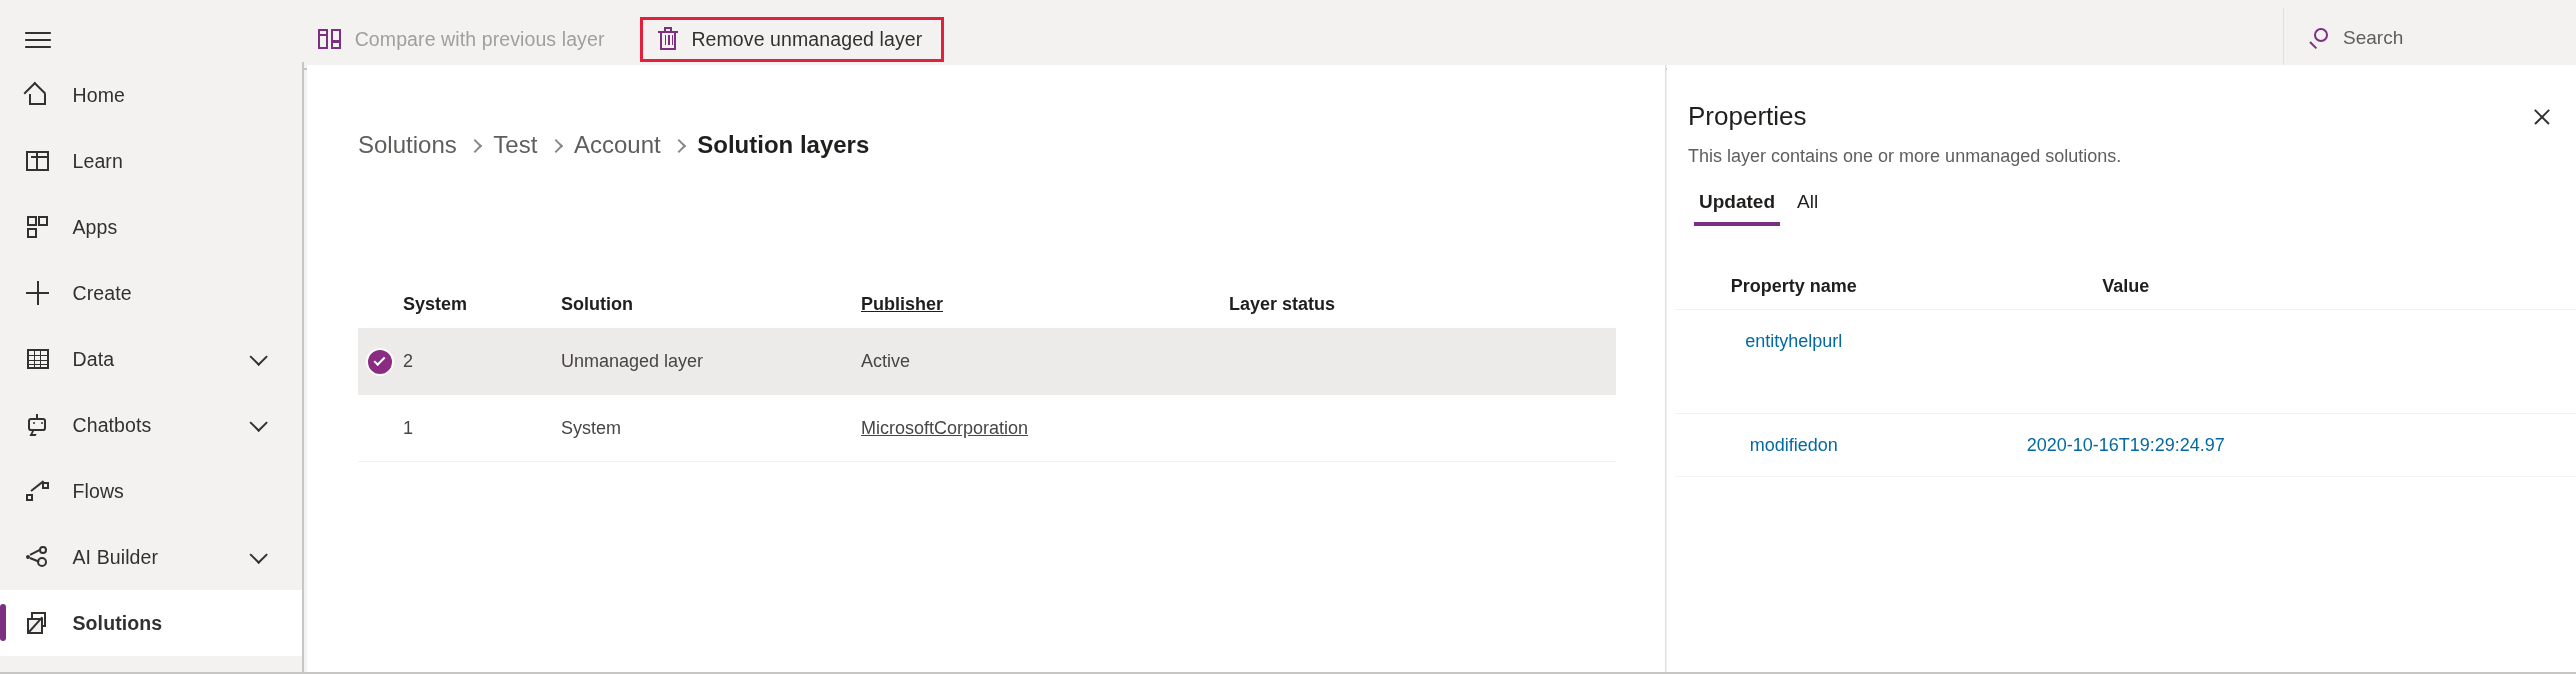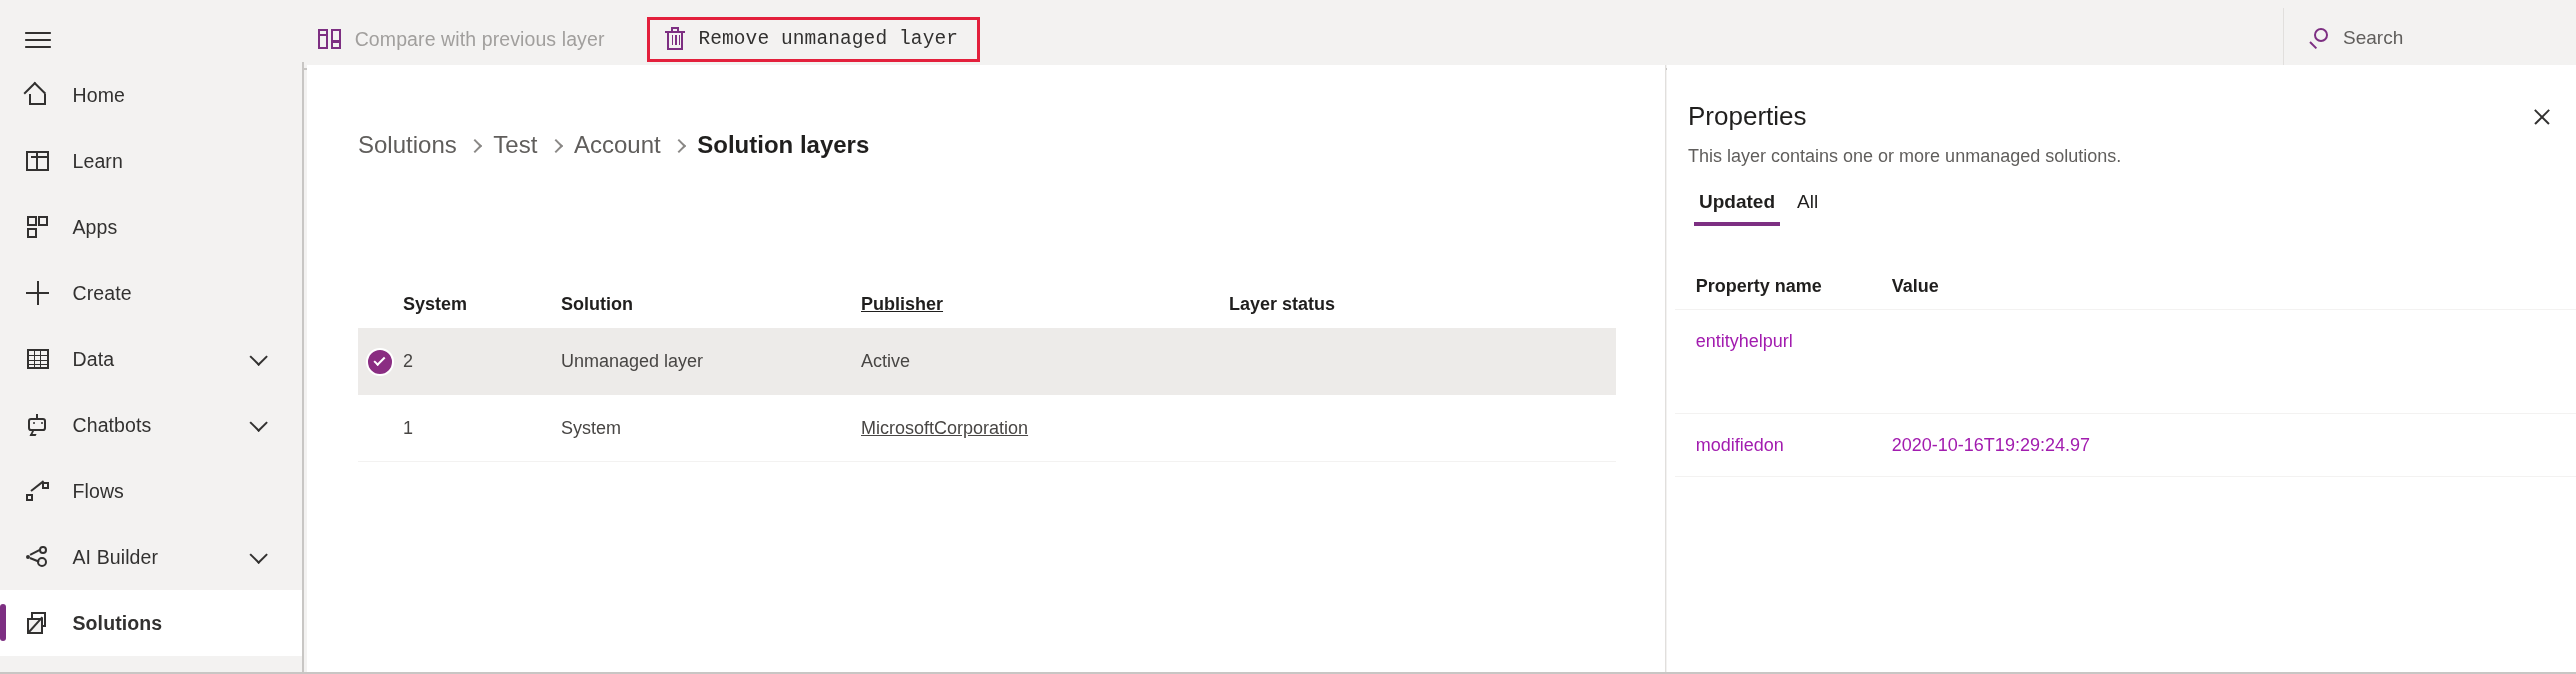--- a/index.html
+++ b/index.html
@@ -43,24 +43,23 @@
   }
   .cmdbtn {
     display: flex; align-items: center; gap: 13.3px;
     height: 44px; padding: 0 14px;
     cursor: pointer; white-space: nowrap;
   }
   .cmdbtn .lbl { font-size: 19.5px; color: #323130; letter-spacing: 0.1px; }
   .cmdbtn.disabled .lbl { color: #a19f9d; }
   .cmdbtn.highlighted {
     border: 3.9px solid #e3203c;
-    margin-left: 28px;
+    margin-left: 21px;
     padding: 0 19px 0 15.6px;
     height: 45px;
-    font-family: Liberation Mono, monospace;
   }
 
   .icon-compare { width: 23.4px; height: 20px; position: relative; flex: 0 0 auto; }
   .icon-compare .c-l {
     position: absolute; left: 0; top: 0; width: 10px; height: 20px;
     border: 2px solid #7d2f82;
   }
   .icon-compare .c-l:after {
     content: ''; position: absolute; left: 0; top: 3.1px;
     width: 6.2px; height: 2px; background: #7d2f82;
@@ -293,20 +292,21 @@
     width: 11px; height: 6.2px;
     border-left: 2.3px solid #ffffff; border-bottom: 2.3px solid #ffffff;
     transform: rotate(-45deg); margin-top: -3.1px;
   }
 
   
   .props {
     position: absolute; left: 1667px; top: 65px;
     width: 909px; height: 610px;
     background: #ffffff;
+    text-align: center;
   }
   .props-title {
     position: absolute; left: 21px; top: 36px;
     font-size: 26px; color: #201f1e; font-weight: normal;
   }
   .props-sub {
     position: absolute; left: 21px; top: 81px;
     font-size: 18px; color: #605e5c;
   }
   .close-btn {
@@ -345,21 +345,21 @@
   .pt-header { display: flex; height: 45px; align-items: center; }
   .pt-header .th {
     font-size: 18px; font-weight: bold; color: #201f1e;
   }
   .pt-row {
     display: flex; height: 64px; align-items: center;
     border-top: 1.6px solid #f3f2f1;
     cursor: default;
   }
   .pt-row:last-child { border-bottom: 1.6px solid #f3f2f1; margin-top: 40px; }
-  .pt-row .td { font-size: 18px; color: #a21caf; }
+  .pt-row .td { font-size: 18px; color: #0369a1; }
   .pcol-name  { width: 217px; padding-left: 21px; }
   .pcol-value { width: 468px; }
 
   .bottom-strip {
     position: absolute; left: 0; bottom: 0;
     width: 2576px; height: 3.1px; background: #c8c6c4;
   }
 </style>
 </head>
 <body>

